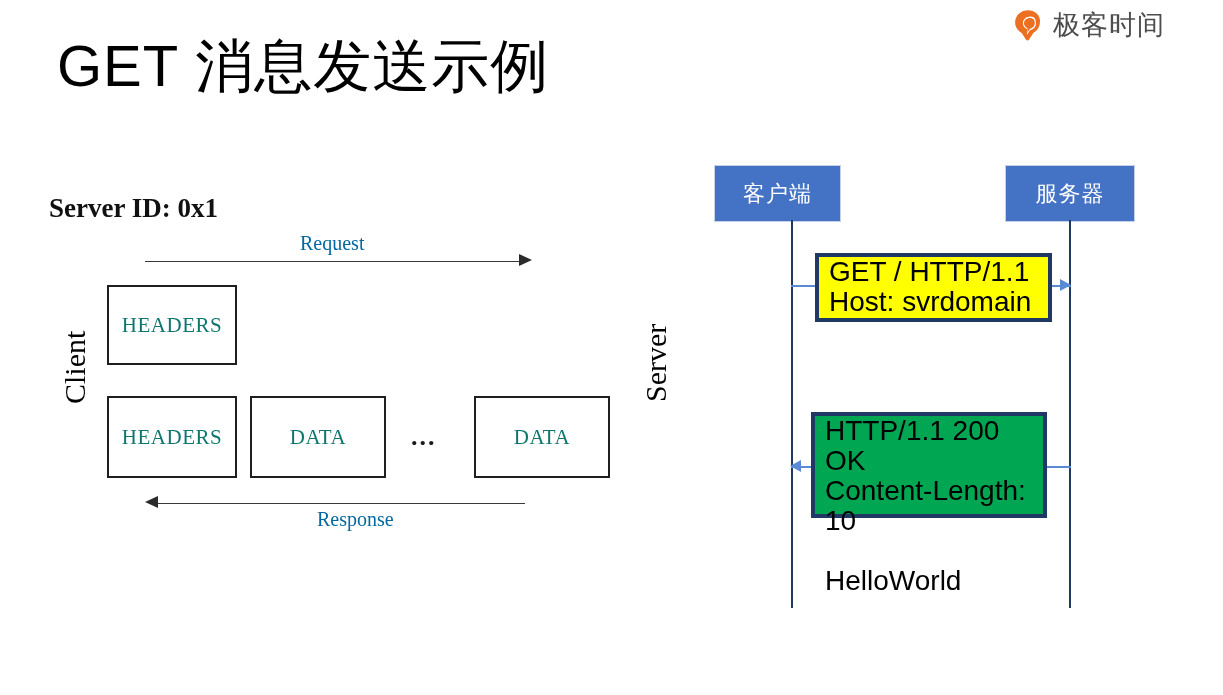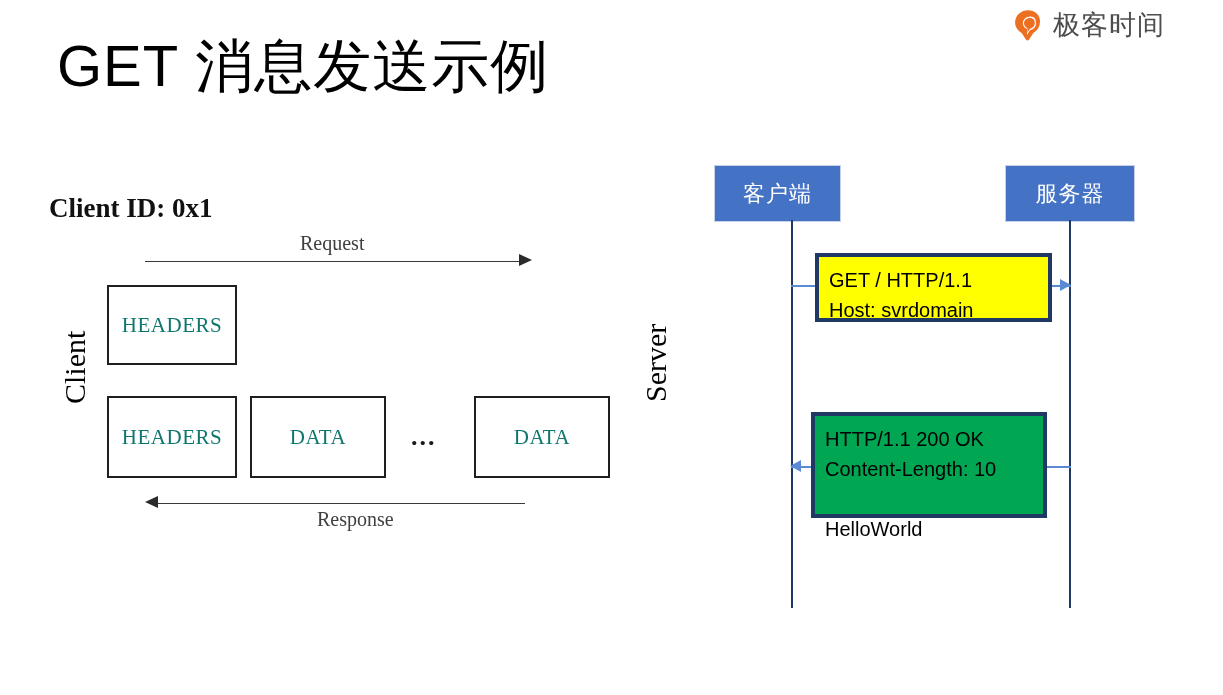--- a/index.html
+++ b/index.html
@@ -88,21 +88,21 @@
   .vlabel-server {
     left: 639px;
     top: 402px;
     transform: rotate(-90deg);
   }
 
   .arrow-label {
     position: absolute;
     font-family: "Liberation Serif", serif;
     font-size: 20px;
-    color: #404040;
+    color: #0369a1;
     white-space: nowrap;
   }
   .req-label { left: 300px; top: 232px; }
   .res-label { left: 317px; top: 508px; }
 
   .hline {
     position: absolute;
     height: 0;
     border-top: 1.6px solid #3a3a3a;
   }
@@ -191,24 +191,24 @@
     width: 0; height: 0;
     border-right: 11px solid #5b8ad4;
     border-top: 6px solid transparent;
     border-bottom: 6px solid transparent;
   }
   .note-box {
     position: absolute;
     border: 4px solid #1f3864;
     box-sizing: border-box;
     font-family: "Liberation Sans", sans-serif;
-    font-size: 20px;
+    font-size: 28px;
     color: #000000;
     line-height: 30px;
-    padding: 8px 0 0 10px;
+    padding: 0 0 0 10px;
     white-space: pre-wrap;
   }
   .note-yellow { background: #ffff00; }
   .note-green  { background: #00a651; }
 </style>
 </head>
 <body>
 
 <div id="slide">
 
@@ -220,21 +220,21 @@
         <path d="M19.1 9.9c-3.6 0-6.1 2.4-6.1 5.4 0 2.2 1.3 3.9 3.4 4.7v4.6l2.6-3.9c2.8-.5 4.8-2.7 4.8-5.4 0-3.1-1.1-5.4-4.7-5.4z" fill="#ec6f22"></path>
       </svg>
     </span>
     <span class="logo-text">极客时间</span>
   </div>
 
   <div class="slide-title">GET 消息发送示例</div>
 
   <div class="left-panel">
 
-    <div class="stream-id">Client ID: 0x1</div>
+    <div class="stream-id">Server ID: 0x1</div>
 
     <div class="vlabel vlabel-client">Client</div>
     <div class="vlabel vlabel-server">Server</div>
 
     <div class="arrow-label req-label">Request</div>
     <div class="hline req-line"></div>
     <div class="arrowhead-right req-head"></div>
 
     <div class="arrow-label res-label">Response</div>
     <div class="hline res-line"></div>

